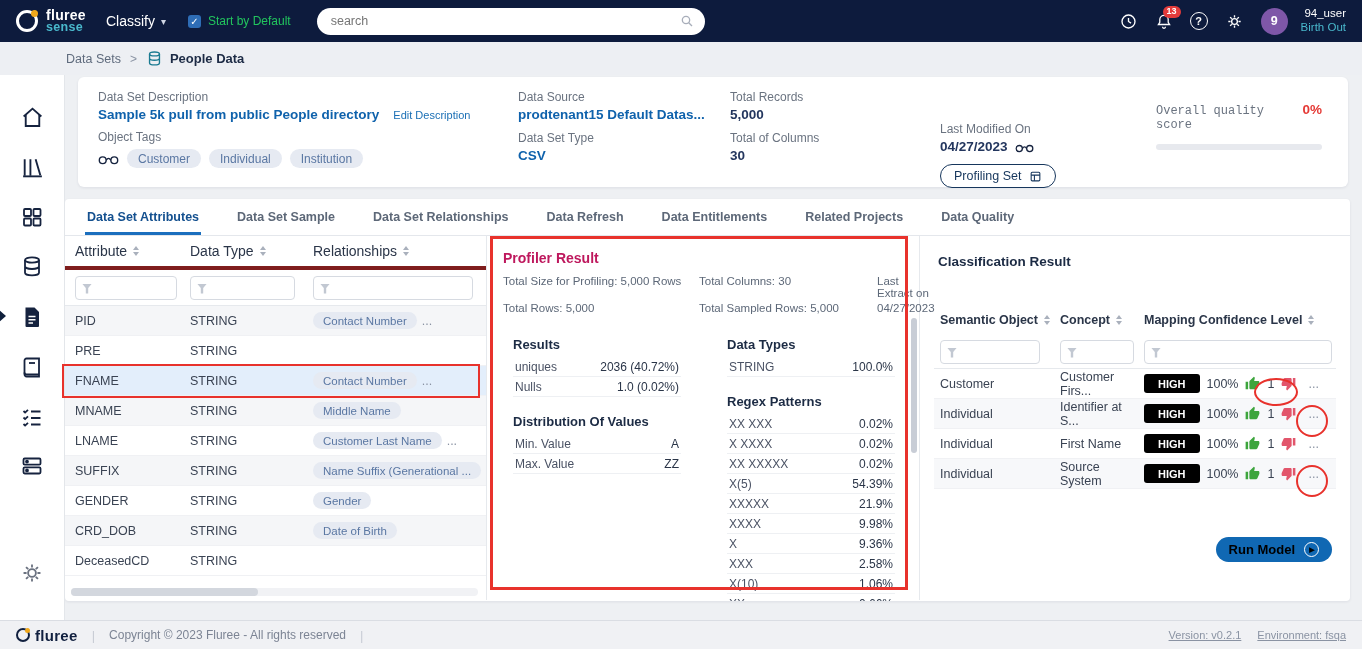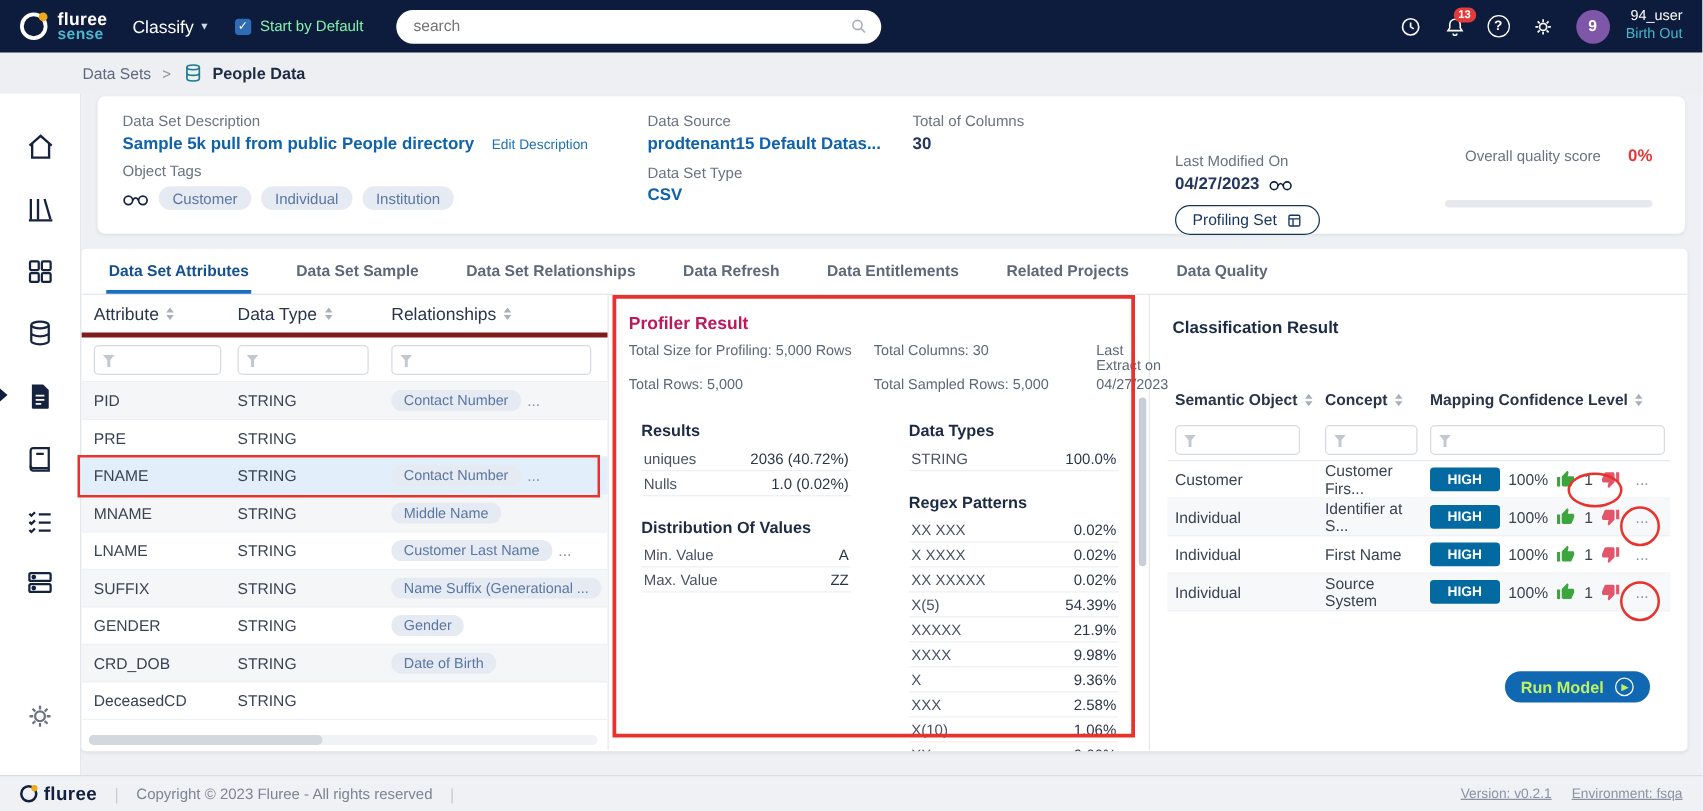--- a/index.html
+++ b/index.html
@@ -21,21 +21,21 @@
   .logo-ring::after { content:''; position:absolute; width:7px; height:7px; background:#f0a81c;
                       border-radius:50%; top:-3px; right:-3px; }
   .brand-txt { line-height:.92; }
   .brand-l1 { color:#fff; font-weight:bold; font-size:14px; letter-spacing:.3px; }
   .brand-l2 { color:#49b8cc; font-weight:bold; font-size:12.5px; letter-spacing:.3px; }
   .nav-dd { margin-left:20px; color:#fff; font-size:14px; display:flex; align-items:center; gap:6px; cursor:pointer; }
   .nav-dd .caret { font-size:10px; color:#cfd6e4; }
   .cb-group { margin-left:22px; display:flex; align-items:center; gap:7px; cursor:pointer; }
   .cb-box { width:13px; height:13px; background:#2e6db6; border-radius:3px; color:#fff;
             font-size:10px; line-height:13px; text-align:center; }
-  .cb-label { color:#86efac; font-size:12px; }
+  .cb-label { color:#22c55e; font-size:12px; }
   .search-wrap { margin-left:26px; position:relative; width:388px; }
   .search-wrap input { width:100%; height:27px; border:none; border-radius:14px; padding:0 32px 0 14px;
                        font-size:12.5px; font-family:inherit; color:#333; outline:none; }
   .search-icon { position:absolute; right:10px; top:5px; }
   .nav-right { margin-left:auto; display:flex; align-items:center; gap:17px; }
   .nav-icon { position:relative; cursor:pointer; }
   .badge { position:absolute; top:-6px; right:-8px; background:#e23b3b; color:#fff; font-size:9px;
            font-weight:bold; border-radius:8px; padding:1.5px 4px; line-height:1; }
   .help-circle { width:18px; height:18px; border:1.6px solid #fff; border-radius:50%; color:#fff;
                  font-size:11px; font-weight:bold; display:flex; align-items:center; justify-content:center; cursor:pointer; }
@@ -139,23 +139,23 @@
 
   
   .c-title { font-size:13.5px; font-weight:bold; color:#1c2b44; margin:8px 4px 36px; }
   .cgrid { display:grid; grid-template-columns:120px 84px 1fr; align-items:center; padding-left:6px; }
   .chead { height:30px; font-size:12.5px; font-weight:bold; color:#2a3548; }
   .cfilter { height:34px; border-bottom:1px solid #e6e9ed; }
   .cw1 { width:100px; } .cw2 { width:74px; } .cw3 { width:188px; }
   .crow { height:30px; font-size:12.5px; color:#3a4353; border-bottom:1px solid #f0f1f4; cursor:pointer; }
   .crow.shade { background:#f7f8fa; }
   .conf { display:flex; align-items:center; gap:7px; }
-  .high-badge { background:#0369a1; color:#fff; font-size:11px; font-weight:bold; padding:3.5px 14px; border-radius:3px; }
+  .high-badge { background:#000000; color:#fff; font-size:11px; font-weight:bold; padding:3.5px 14px; border-radius:3px; }
   .thumb { cursor:pointer; display:flex; }
-  .run-btn { position:absolute; right:30px; bottom:38px; background:#1068b3; color:#bef264; border-radius:15px;
+  .run-btn { position:absolute; right:18px; bottom:38px; background:#1068b3; color:#000000; border-radius:15px;
              padding:5px 13px; font-size:13px; font-weight:bold; display:flex; align-items:center; gap:9px; cursor:pointer; }
   .play-circle { width:15px; height:15px; border:1.5px solid #fff; border-radius:50%; font-size:7px;
                  display:flex; align-items:center; justify-content:center; padding-left:1px; }
 
   
   .footer { position:absolute; bottom:0; left:0; right:0; height:29px; background:#f0f1f4;
             border-top:1px solid #dadde3; display:flex; align-items:center; padding:0 16px; gap:14px; z-index:10; }
   .f-brand { display:flex; align-items:center; gap:5px; }
   .f-ring { width:14px; height:14px; border:2.5px solid #11203f; border-radius:50%; position:relative; }
   .f-ring::after { content:''; position:absolute; width:5px; height:5px; background:#f0a81c; border-radius:50%;
@@ -332,20 +332,24 @@
         <div class="lbl">Data Source</div>
         <div class="val-blue">prodtenant15 Default Datas...</div>
       </div>
       <div>
         <div class="lbl">Data Set Type</div>
         <div class="val-blue">CSV</div>
       </div>
     </div>
     <div class="s-col3">
       <div>
+        <div class="lbl">Total Records</div>
+        <div class="val-navy">5,000</div>
+      </div>
+      <div>
         <div class="lbl">Total of Columns</div>
         <div class="val-navy">30</div>
       </div>
     </div>
     <div class="s-col4">
       <div class="lbl">Last Modified On</div>
       <div class="date-line">
         <span class="val-navy">04/27/2023</span>
         <svg width="19" height="12" viewBox="0 0 24 14" fill="none" stroke="#16233f" stroke-width="1.6">
           <circle cx="5.4" cy="9" r="3.9"></circle>
@@ -356,21 +360,21 @@
       <div class="classify-btn">
         <span>Profiling Set</span>
         <svg width="13" height="13" viewBox="0 0 24 24" fill="none" stroke="#16365c" stroke-width="2">
           <rect x="4" y="4" width="16" height="16" rx="2"></rect>
             <path d="M4 9.5 h16 M10 9.5 V20"></path>
         </svg>
       </div>
     </div>
     <div class="s-col5">
       <div class="quality-line">
-        <span class="lbl" style="margin:16px;">Overall quality score</span>
+        <span class="lbl" style="margin:0;font-family:Liberation Mono, monospace;">Overall quality score</span>
         <span class="quality-val">0%</span>
       </div>
       <div class="quality-bar"></div>
     </div>
   </section>
 
   <section class="content-card">
     <nav class="tabs">
       <div class="tab active">Data Set Attributes</div>
       <div class="tab">Data Set Sample</div>

